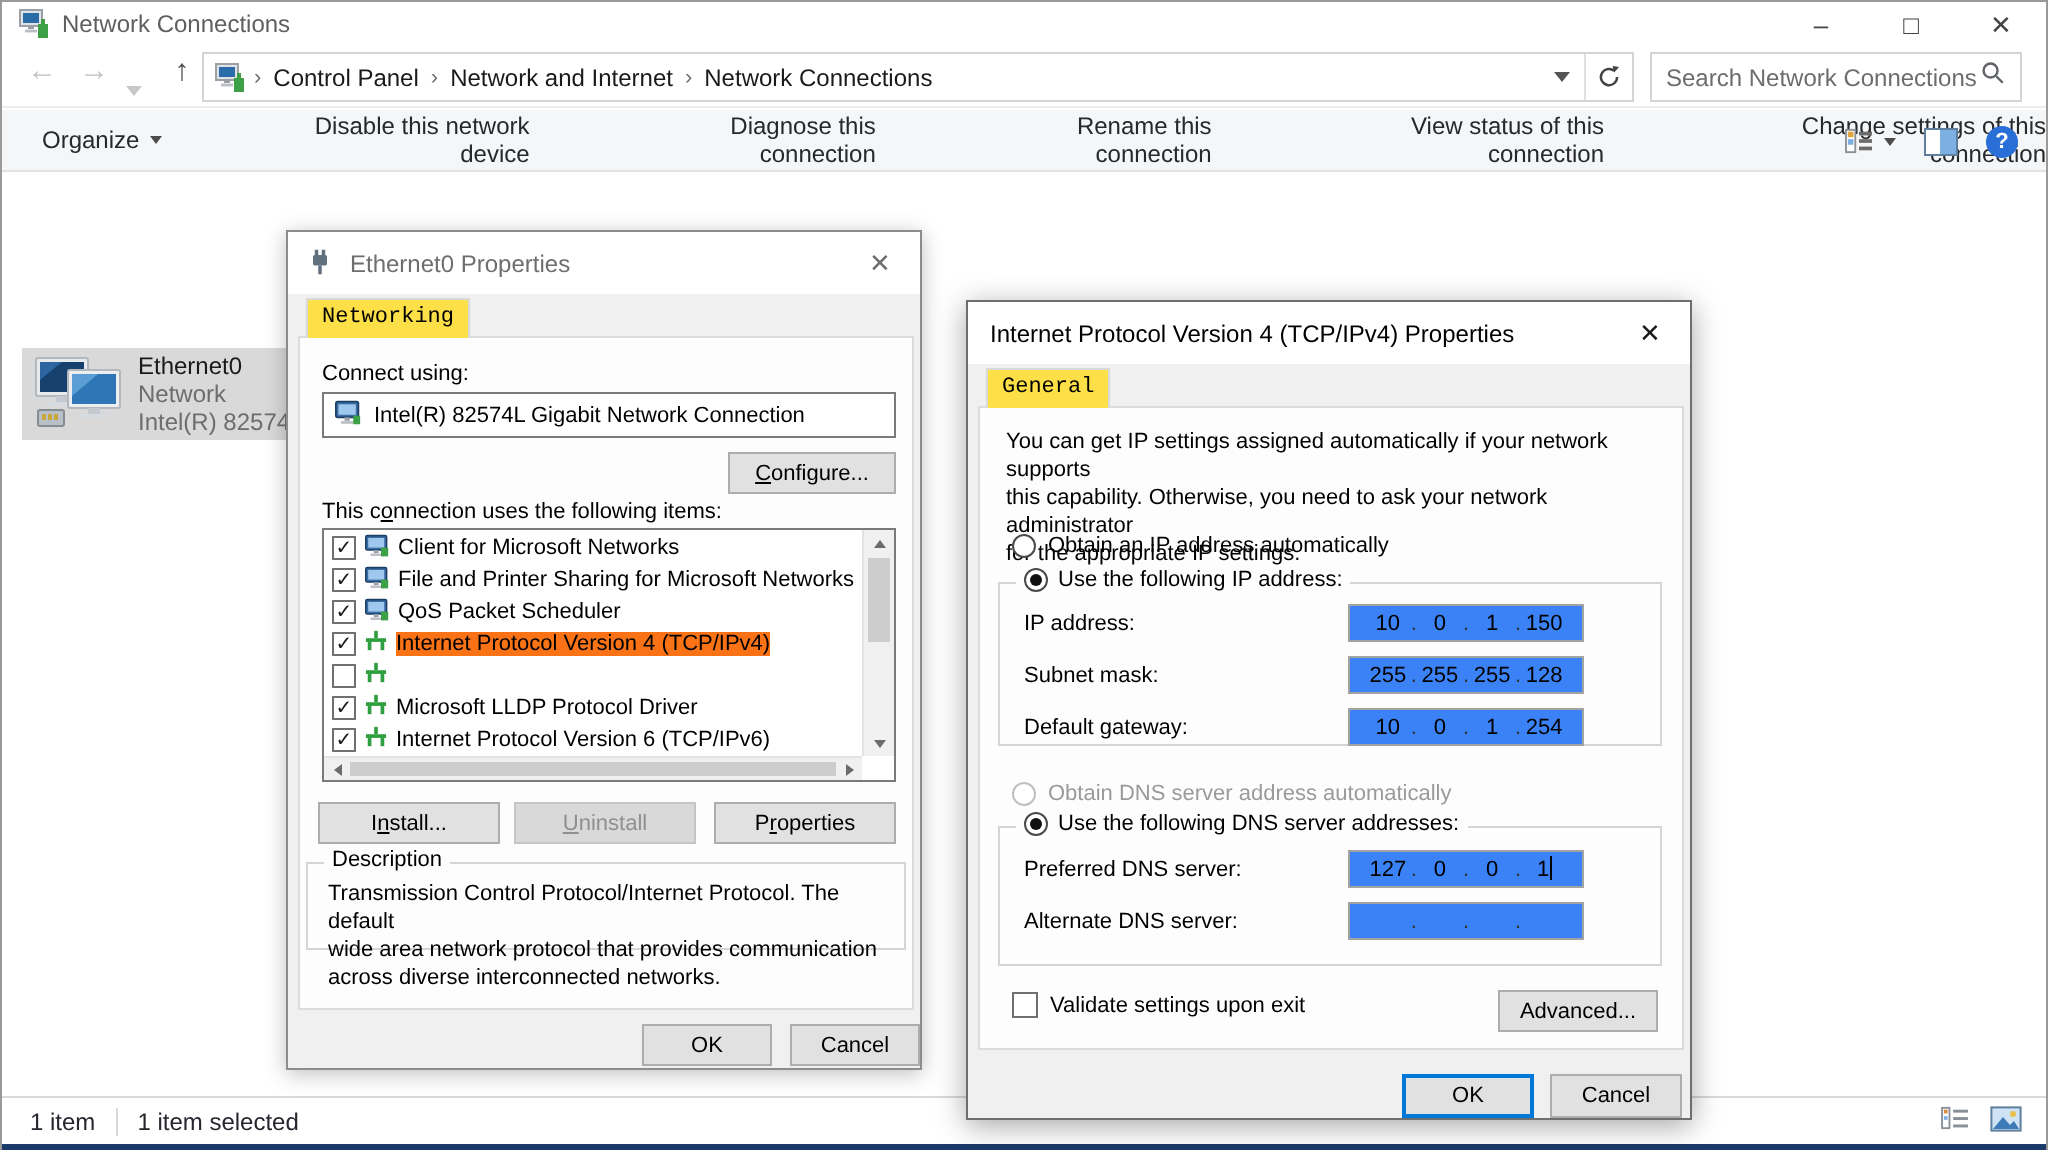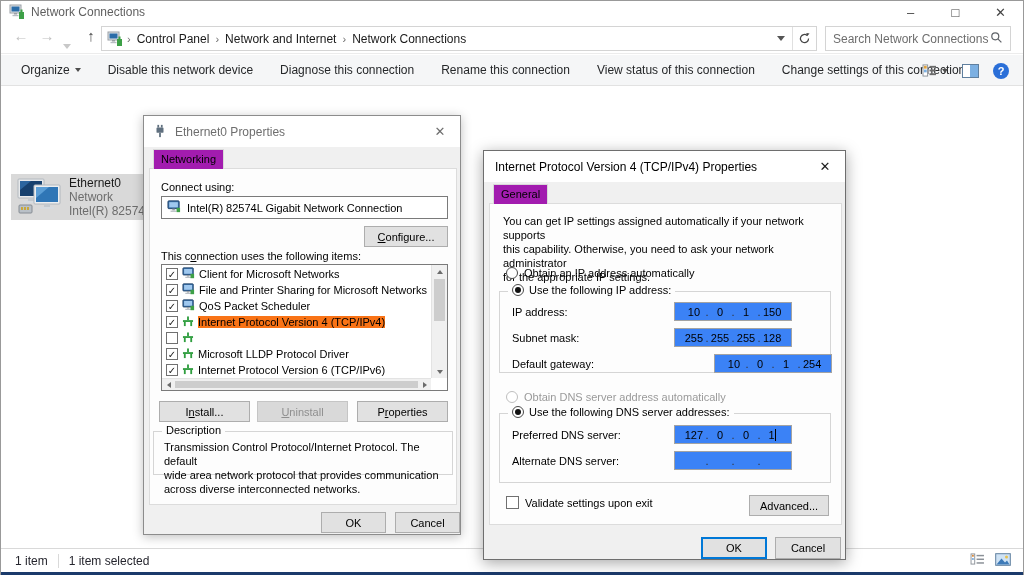--- a/index.html
+++ b/index.html
@@ -29,21 +29,21 @@
   .searchbox { position:absolute; left:824px; top:3px; width:186px; height:25px; border:1px solid #d4d4d4; background:#fff; display:flex; align-items:center; }
   .searchbox input { flex:1; border:none; outline:none; font-size:12px; color:#333; padding-left:7px; font-family:inherit; background:transparent; }
   .searchbox input::placeholder { color:#6d6d6d; opacity:1; }
   .search-ic { margin-right:7px; }
 
   
   .toolbar { position:absolute; left:0; top:54px; right:0; height:31px; background:#f5f6f7; border-bottom:1px solid #e2e2e2; display:flex; align-items:center; font-size:12px; color:#26282a; }
   .organize { margin-left:20px; display:flex; align-items:center; gap:5px; }
   .tb-chev { width:0; height:0; border-left:3.5px solid transparent; border-right:3.5px solid transparent; border-top:4px solid #4d4d4d; display:inline-block; }
   .cmds { display:flex; }
-  .cmd { margin-left:27px; }
+  .cmd { margin-left:43px;text-align:right; }
   .tb-right { position:absolute; right:14px; top:0; height:31px; display:flex; align-items:center; gap:14px; }
   .viewbtn { display:flex; align-items:center; gap:5px; }
   .panebtn { width:17px; height:14px; border:1px solid #5f7f9e; background:#fff; position:relative; }
   .panebtn::after { content:''; position:absolute; right:0; top:0; bottom:0; width:8px; background:#7cb0e2; }
   .helpbtn { width:16px; height:16px; border-radius:50%; background:#2a6fd8; color:#fff; font-size:11px; font-weight:bold; display:flex; align-items:center; justify-content:center; }
 
   
   .content { position:absolute; left:0; top:85px; right:0; bottom:27px; background:#fff; }
   .tile { position:absolute; left:10px; top:88px; width:230px; height:46px; background:#d9d9d9; display:flex; align-items:center; }
   .tile-icon { width:44px; height:38px; margin:0 8px 0 6px; }
@@ -57,21 +57,21 @@
   .sb-left { margin-left:14px; }
   .sb-icons { position:absolute; right:12px; display:flex; gap:10px; align-items:center; }
   .accent { position:absolute; left:0; right:0; bottom:0; height:3px; background:#1b3a6b; }
 
   
   .dlg { position:absolute; background:#f0f0f0; font-size:11px; color:#000; }
   .dlg-title { position:absolute; left:0; top:0; right:0; height:31px; background:#fff; display:flex; align-items:center; }
   .dlg-title .dt-icon { width:16px; height:16px; margin:0 6px 0 9px; }
   .dlg-title .dt-text { font-size:12px; }
   .dlg-close { position:absolute; right:0; top:0; width:40px; height:31px; display:flex; align-items:center; justify-content:center; font-size:13px; }
-  .tab { position:absolute; height:20px; background:#a21caf; border:1px solid #d9d9d9; border-bottom:none; padding:3px 7px 0 7px; font-size:11px; z-index:2; }
+  .tab { position:absolute; height:20px; background:#fde047; border:1px solid #d9d9d9; border-bottom:none; padding:3px 7px 0 7px; font-size:11px; z-index:2;font-family:Liberation Mono, monospace; }
   .panel { position:absolute; background:#fdfdfd; border:1px solid #dcdcdc; z-index:1; }
   .btn { position:absolute; background:#e1e1e1; border:1px solid #adadad; font-size:11px; font-family:inherit; display:flex; align-items:center; justify-content:center; color:#000; }
   .btn.disabled { background:#d9d9d9; border-color:#c5c5c5; color:#8f8f8f; }
   .btn.focused { border:2px solid #0078d7; }
   .groupbox { position:absolute; border:1px solid #d5d5d5; }
   .legend { position:absolute; top:-8px; left:8px; background:#fdfdfd; padding:0 4px; display:flex; align-items:center; gap:5px; }
   .radio { width:12px; height:12px; border:1px solid #4a4a4a; border-radius:50%; background:#fff; position:relative; flex:none; }
   .radio.sel::after { content:''; position:absolute; inset:2px; border-radius:50%; background:#111; }
   .radio.dis { border-color:#bfbfbf; }
   .radiorow { position:absolute; display:flex; align-items:center; gap:6px; }
@@ -434,21 +434,21 @@
           <span class="ipfield">
             <span class="octet">255</span>
             <span class="dot">.</span>
             <span class="octet">255</span>
             <span class="dot">.</span>
             <span class="octet">255</span>
             <span class="dot">.</span>
             <span class="octet">128</span>
           </span>
         </div>
-        <div class="iprow" style="left: 12px; top: 62px; gap: 40px;">
+        <div class="iprow" style="left: 12px; top: 62px;">
           <span class="ilbl">Default gateway:</span>
           <span class="ipfield">
             <span class="octet">10</span>
             <span class="dot">.</span>
             <span class="octet">0</span>
             <span class="dot">.</span>
             <span class="octet">1</span>
             <span class="dot">.</span>
             <span class="octet">254</span>
           </span>

